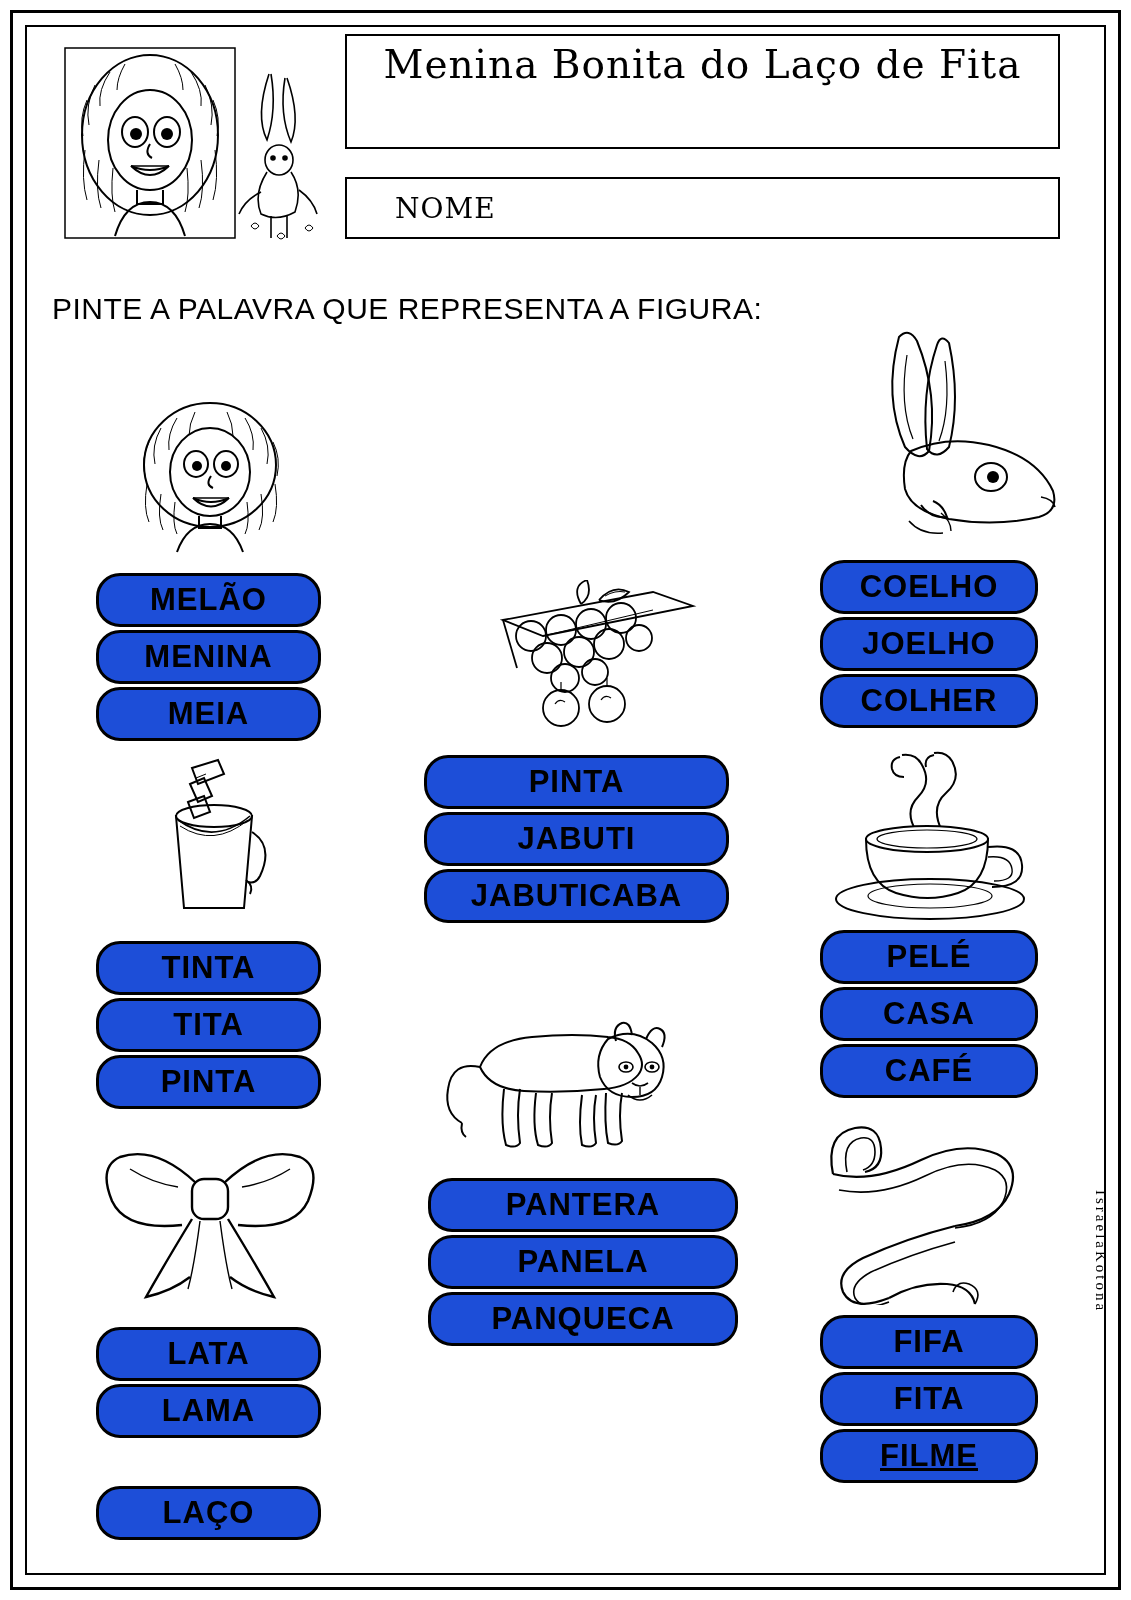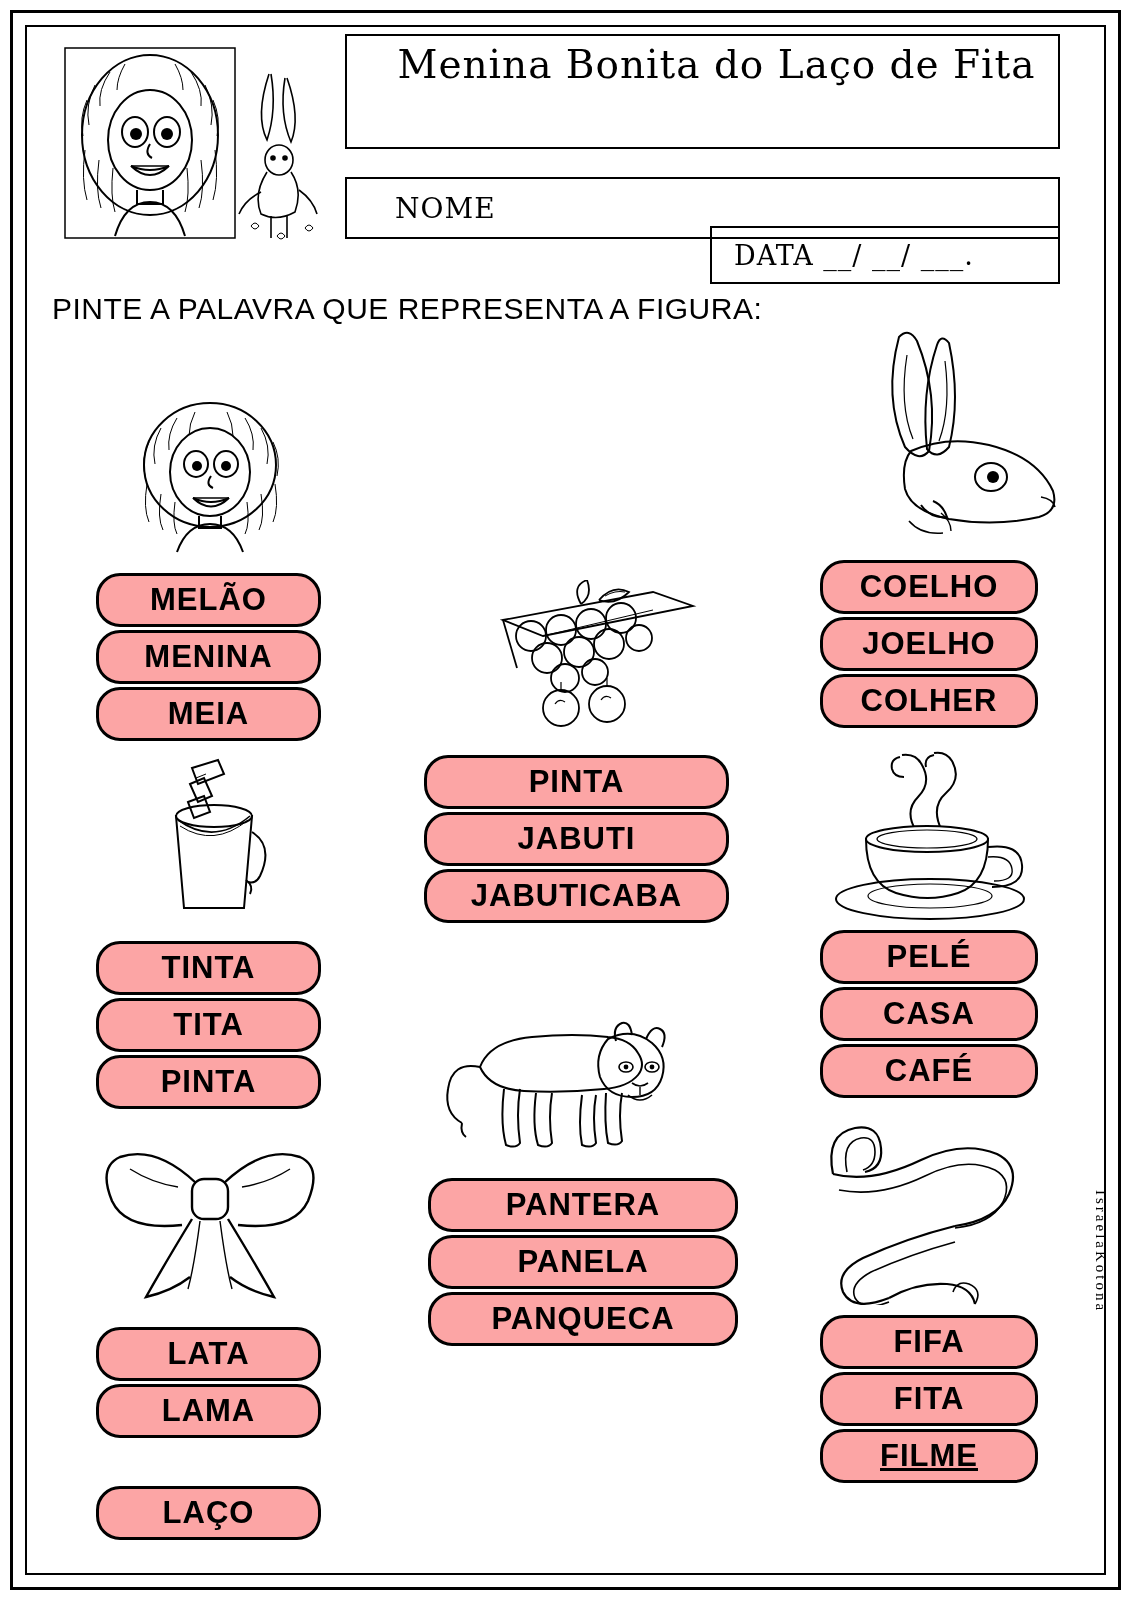--- a/index.html
+++ b/index.html
@@ -57,21 +57,20 @@
   .title-text {
     position: absolute;
     left: 0;
     top: 6px;
     width: 100%;
     text-align: center;
     font-family: "DejaVu Serif", serif;
     font-size: 39px;
     letter-spacing: 1px;
     white-space: nowrap;
-    padding-left: 14px;
   }
   .author-text {
     position: absolute;
     right: 18px;
     top: 64px;
     font-family: "DejaVu Serif", serif;
     font-size: 26px;
     letter-spacing: 2px;
     white-space: nowrap;
   }
@@ -119,21 +118,21 @@
     letter-spacing: 0.5px;
     white-space: nowrap;
   }
 
   
   .pill {
     position: absolute;
     border: 3px solid #000;
     border-radius: 24px;
     box-sizing: border-box;
-    background: #fca5a5;
+    background: #1d4ed8;
     display: flex;
     align-items: center;
     justify-content: center;
     font-weight: bold;
     font-size: 31px;
     letter-spacing: 1px;
   }
 
   
   .group { position: absolute; }
@@ -223,23 +222,20 @@
     </div>
 
     <div class="title-box">
       <div class="title-text">Menina Bonita do Laço de Fita</div>
     </div>
 
     <div class="nome-box">
       <div class="nome-text">NOME</div>
     </div>
 
-    <div class="data-box">
-      <div class="data-text">DATA  __/ __/ ___.</div>
-    </div>
   </div>
 
   <div class="instruction">PINTE A PALAVRA QUE REPRESENTA A FIGURA:</div>
 
   <div class="illus" style="left:115px; top:390px;">
     <svg width="190" height="165" viewBox="0 0 190 165">
       <ellipse cx="95" cy="75" rx="66" ry="62" fill="none" stroke="#000" stroke-width="2"></ellipse>
       <g stroke="#000" stroke-width="1" fill="none">
         <path d="M34 52 q-8 16 -4 34"></path>
           <path d="M46 38 q-10 18 -6 36"></path>

